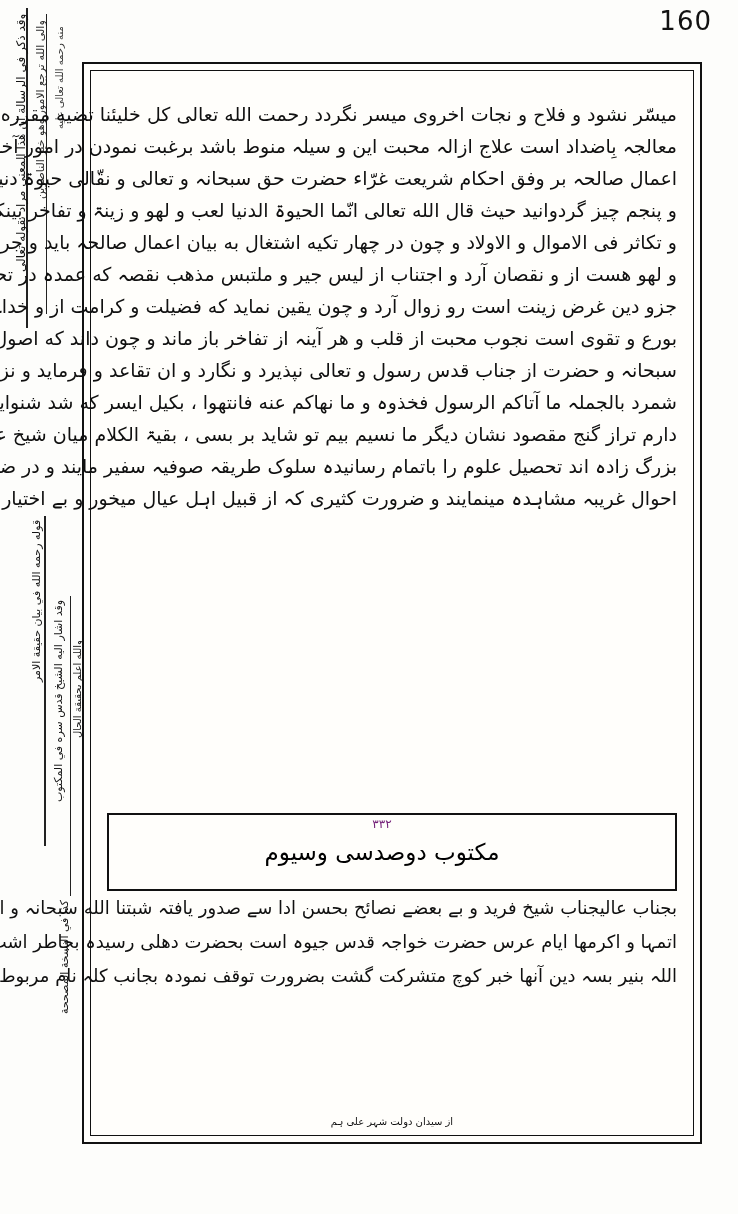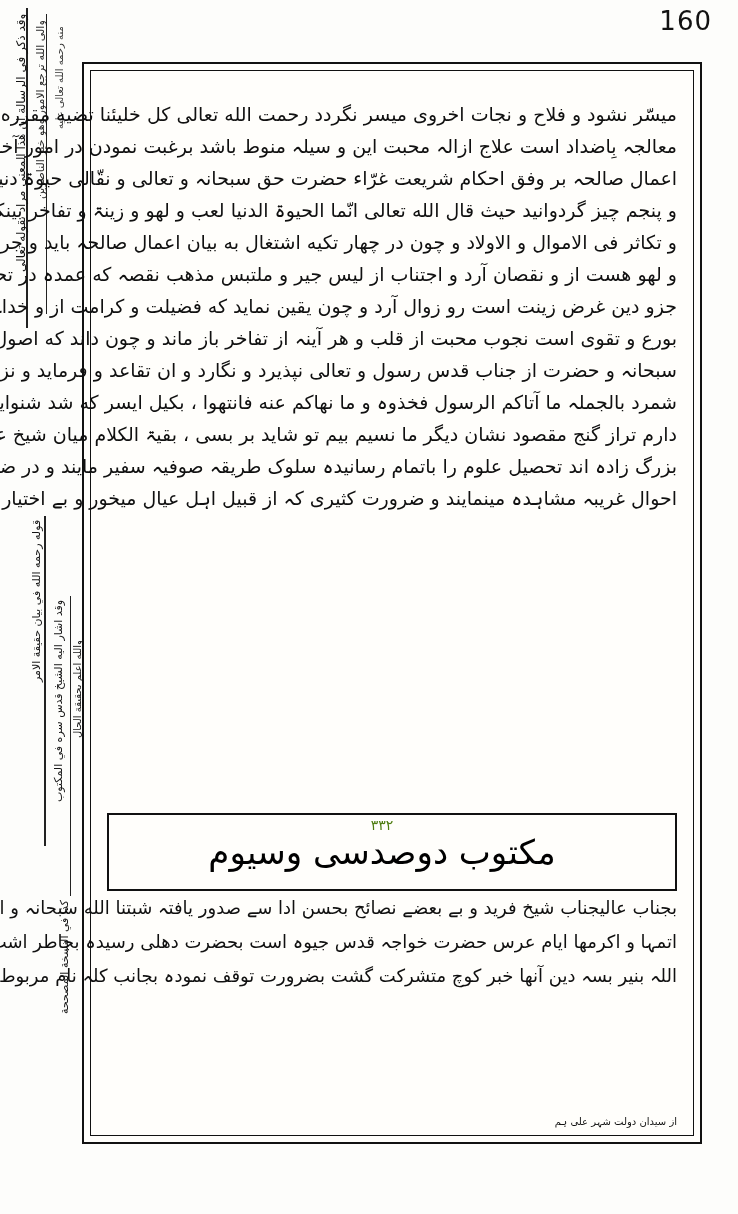--- a/index.html
+++ b/index.html
@@ -136,34 +136,34 @@
     direction: rtl;
   }
   .heading-cell {
     flex: 1 1 auto;
     display: flex;
     align-items: center;
     justify-content: center;
     position: relative;
   }
   .heading-title {
-    font-size: 34px;
+    font-size: 23px;
     direction: rtl;
     white-space: nowrap;
     color: #000;
     font-family: "DejaVu Sans", sans-serif;
   }
   .heading-num {
     position: absolute;
     top: 2px;
     left: 50%;
     transform: translateX(-50%);
-    font-size: 14px;
-    direction: rtl;
-    color: #4d7c0f;
+    font-size: 12px;
+    direction: rtl;
+    color: #701a75;
   }
   .heading-side {
     flex: 0 0 60px;
     border-inline-start: 2px solid #111;
   }
   .heading-side-left {
     flex: 0 0 40px;
     border-inline-end: 2px solid #111;
   }
 
@@ -174,21 +174,21 @@
     font-size: 18px;
     margin-bottom: 16px;
   }
 
   .footnote-line {
     position: absolute;
     left: 16px;
     right: 16px;
     bottom: 8px;
     direction: rtl;
-    text-align: right;
+    text-align: center;
     font-size: 10px;
     color: #111;
   }
 </style>
 </head>
 <body>
 
 <div id="page">
 
   <div class="page-number">160</div>

